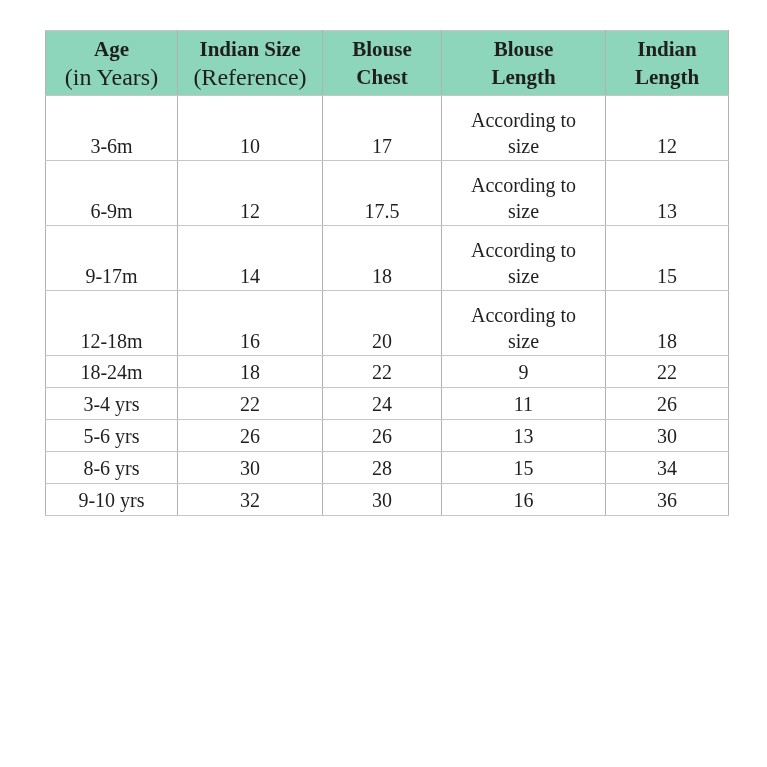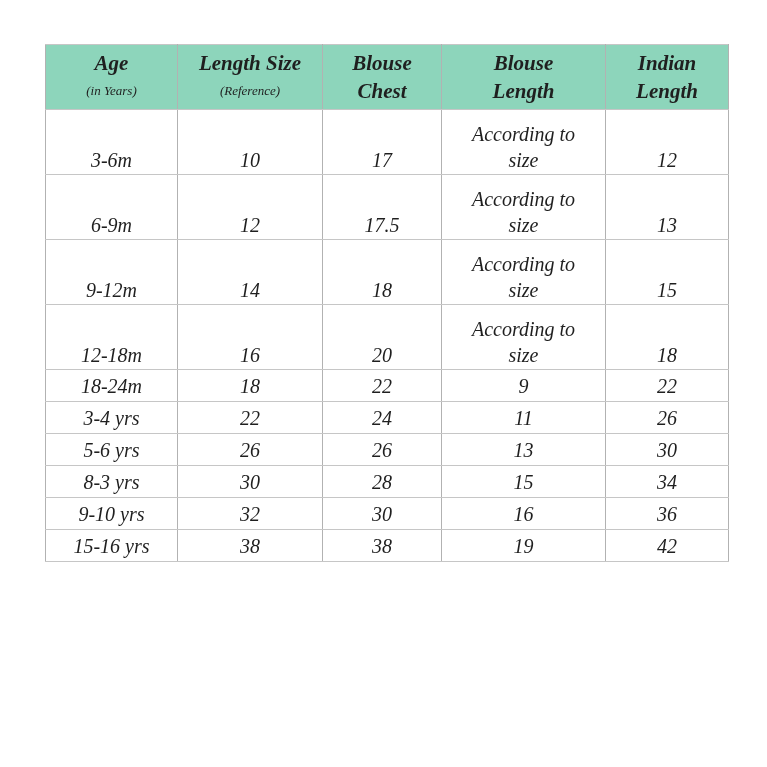--- a/index.html
+++ b/index.html
@@ -10,22 +10,21 @@
   body {
     width: 767px;
     height: 767px;
     position: relative;
     font-family: "Liberation Serif", "DejaVu Serif", serif;
     color: #1f1f1f;
   }
   .chart-wrap {
     position: absolute;
     left: 45px;
-    top: 44px;
-    font-style: italic;
+    top: 30px;
   }
   table.size-chart {
     border-collapse: collapse;
     table-layout: fixed;
     width: 683px;
   }
   table.size-chart th,
   table.size-chart td {
     border-left: 1px solid #b2b2b2;
     border-right: 1px solid #b2b2b2;
@@ -41,21 +40,21 @@
   thead th {
     height: 64px;
     background: #8dd5bb;
     font-weight: bold;
     font-size: 21px;
     line-height: 28px;
     vertical-align: middle;
   }
   thead th .h-line2.sub {
     font-weight: normal;
-    font-size: 13px;
+    font-size: 24px;
   }
   tbody td {
     font-size: 20px;
     line-height: 26px;
     height: 31px;
     vertical-align: middle;
   }
   tbody tr.tall td {
     height: 63px;
     vertical-align: bottom;
@@ -78,21 +77,21 @@
         <col style="width: 164px;">
         <col style="width: 123px;">
       </colgroup>
     <thead>
       <tr>
           <th>
             <div class="h-line1">Age</div>
             <div class="h-line2 sub">(in Years)</div>
           </th>
           <th>
-            <div class="h-line1">Length Size</div>
+            <div class="h-line1">Indian Size</div>
             <div class="h-line2 sub">(Reference)</div>
           </th>
           <th>
             <div class="h-line1">Blouse</div>
             <div class="h-line2">Chest</div>
           </th>
           <th>
             <div class="h-line1">Blouse</div>
             <div class="h-line2">Length</div>
           </th>
@@ -115,21 +114,21 @@
         <tr class="tall">
           <td>6-9m</td>
           <td>12</td>
           <td>17.5</td>
           <td>
             <div class="wrap-cell">According to size</div>
           </td>
           <td>13</td>
         </tr>
         <tr class="tall">
-          <td>9-12m</td>
+          <td>9-17m</td>
           <td>14</td>
           <td>18</td>
           <td>
             <div class="wrap-cell">According to size</div>
           </td>
           <td>15</td>
         </tr>
         <tr class="tall">
           <td>12-18m</td>
           <td>16</td>
@@ -154,35 +153,28 @@
           <td>26</td>
         </tr>
         <tr>
           <td>5-6 yrs</td>
           <td>26</td>
           <td>26</td>
           <td>13</td>
           <td>30</td>
         </tr>
         <tr>
-          <td>8-3 yrs</td>
+          <td>8-6 yrs</td>
           <td>30</td>
           <td>28</td>
           <td>15</td>
           <td>34</td>
         </tr>
         <tr>
           <td>9-10 yrs</td>
           <td>32</td>
           <td>30</td>
           <td>16</td>
           <td>36</td>
         </tr>
-        <tr>
-          <td>15-16 yrs</td>
-          <td>38</td>
-          <td>38</td>
-          <td>19</td>
-          <td>42</td>
-        </tr>
       </tbody>
   </table>
 </div>
 
 </body></html>

